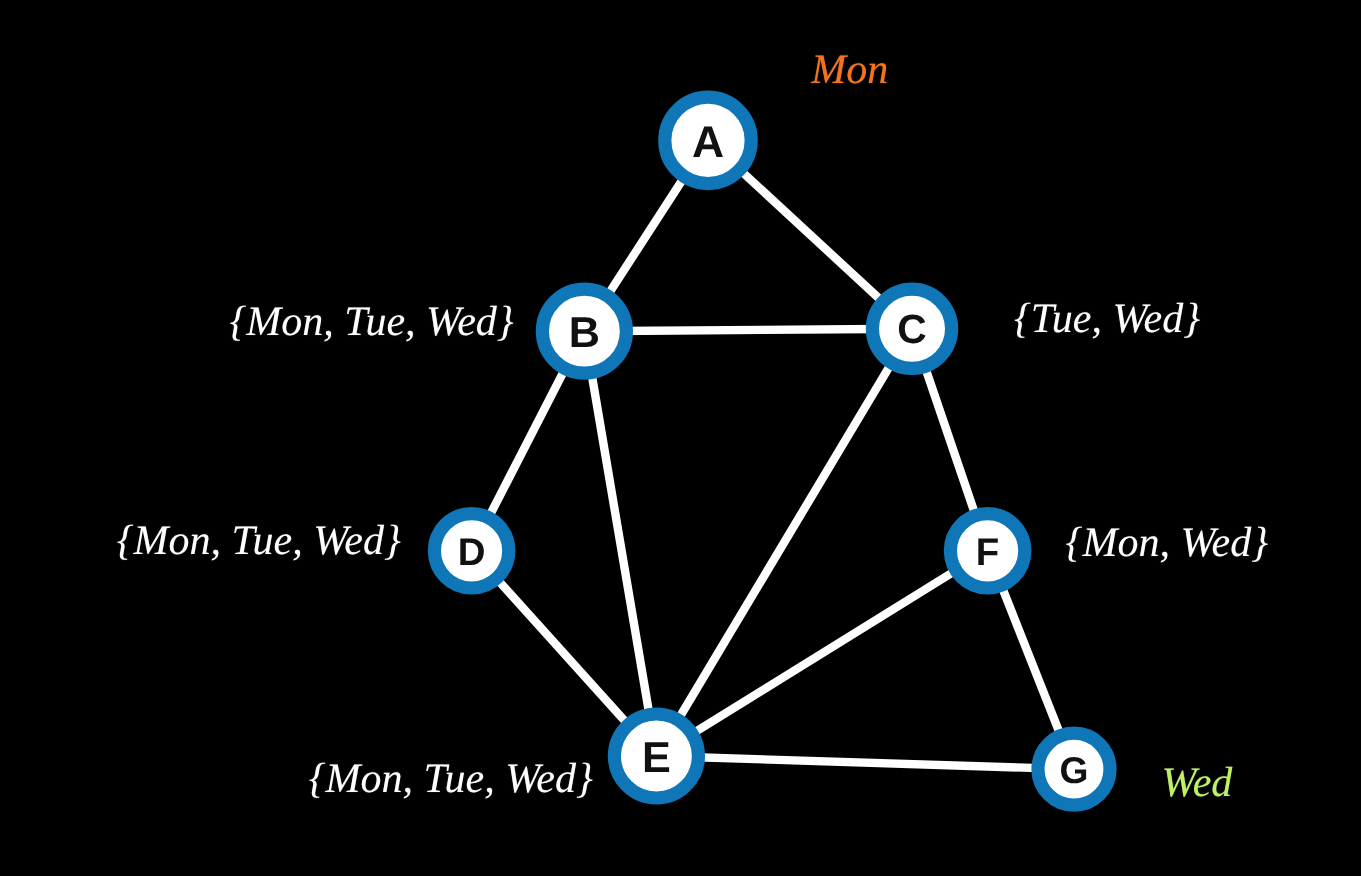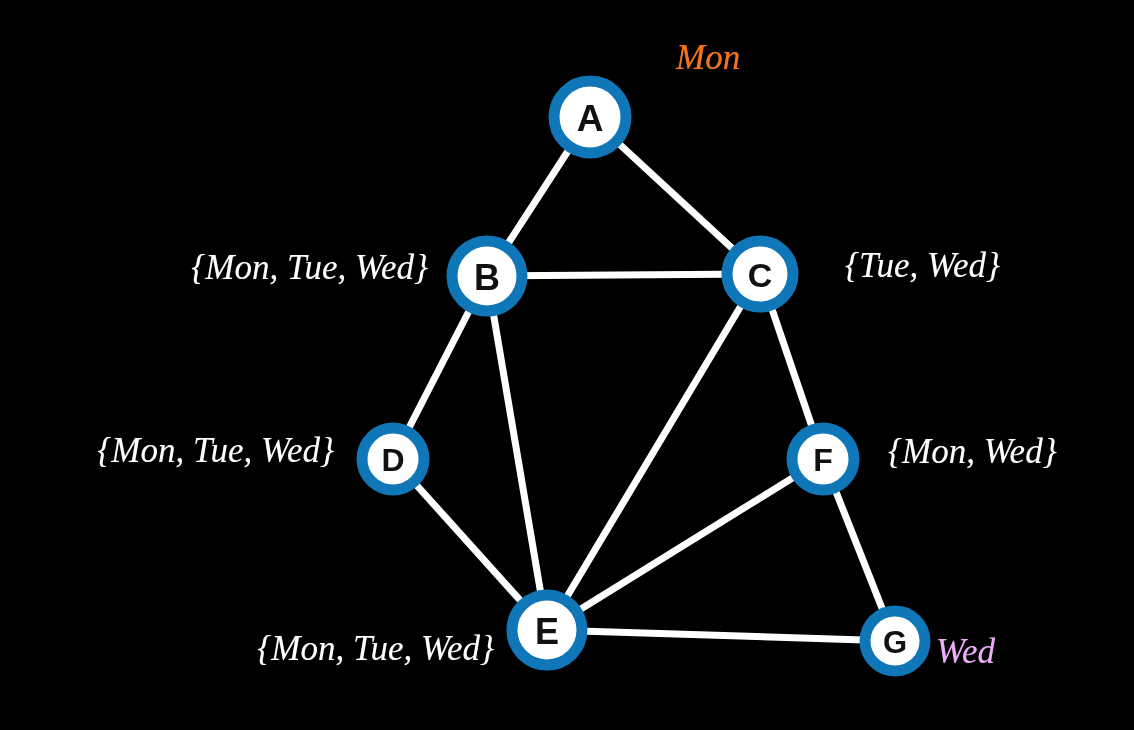--- a/index.html
+++ b/index.html
@@ -99,15 +99,15 @@
         </g>
       </g>
   </svg>
   <div id="labels-layer">
       <div class="domain-label" style="color: #f97316; top: 40px; left: 632px; text-align: center; margin-left: 44px;">Mon</div>
       <div class="domain-label" style="color: rgb(255, 255, 255); top: 250px; left: 0px; width: 428px; text-align: right;">{Mon, Tue, Wed}</div>
       <div class="domain-label" style="color: rgb(255, 255, 255); top: 248px; left: 826px; text-align: left; margin-left: 19px;">{Tue, Wed}</div>
       <div class="domain-label" style="color: rgb(255, 255, 255); top: 433px; left: 0px; width: 334px; text-align: right;">{Mon, Tue, Wed}</div>
       <div class="domain-label" style="color: rgb(255, 255, 255); top: 434px; left: 888px; text-align: left;">{Mon, Wed}</div>
       <div class="domain-label" style="color: rgb(255, 255, 255); top: 631px; left: 0px; width: 494px; text-align: right;">{Mon, Tue, Wed}</div>
-      <div class="domain-label" style="color: #f0abfc; top: 634px; left: 936px; text-align: center;">Wed</div>
+      <div class="domain-label" style="color: #bef264; top: 634px; left: 968px; text-align: center;">Wed</div>
     </div>
 </div>
 
 </body></html>

